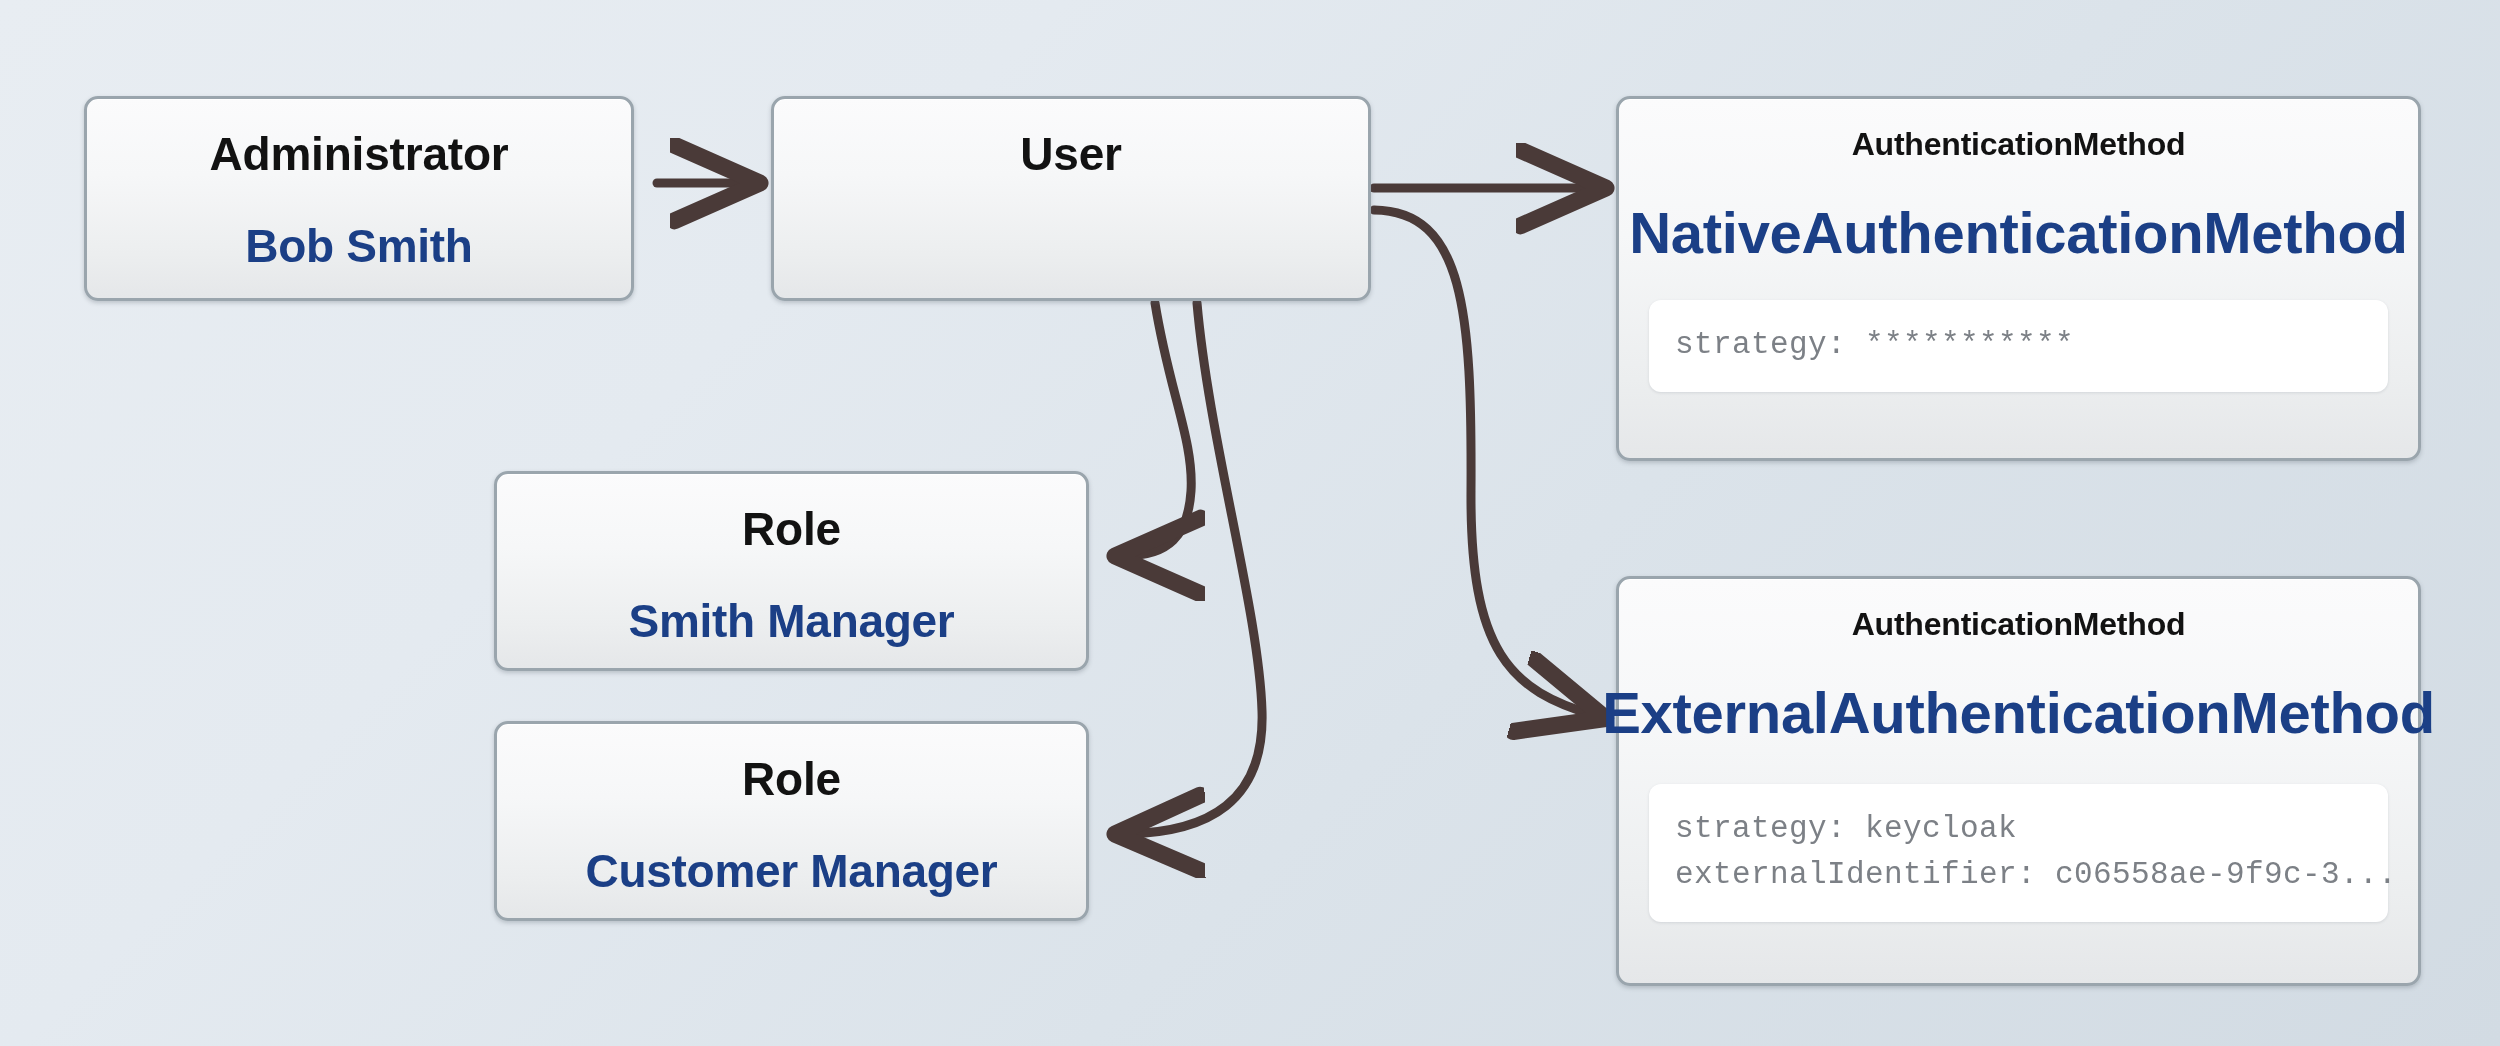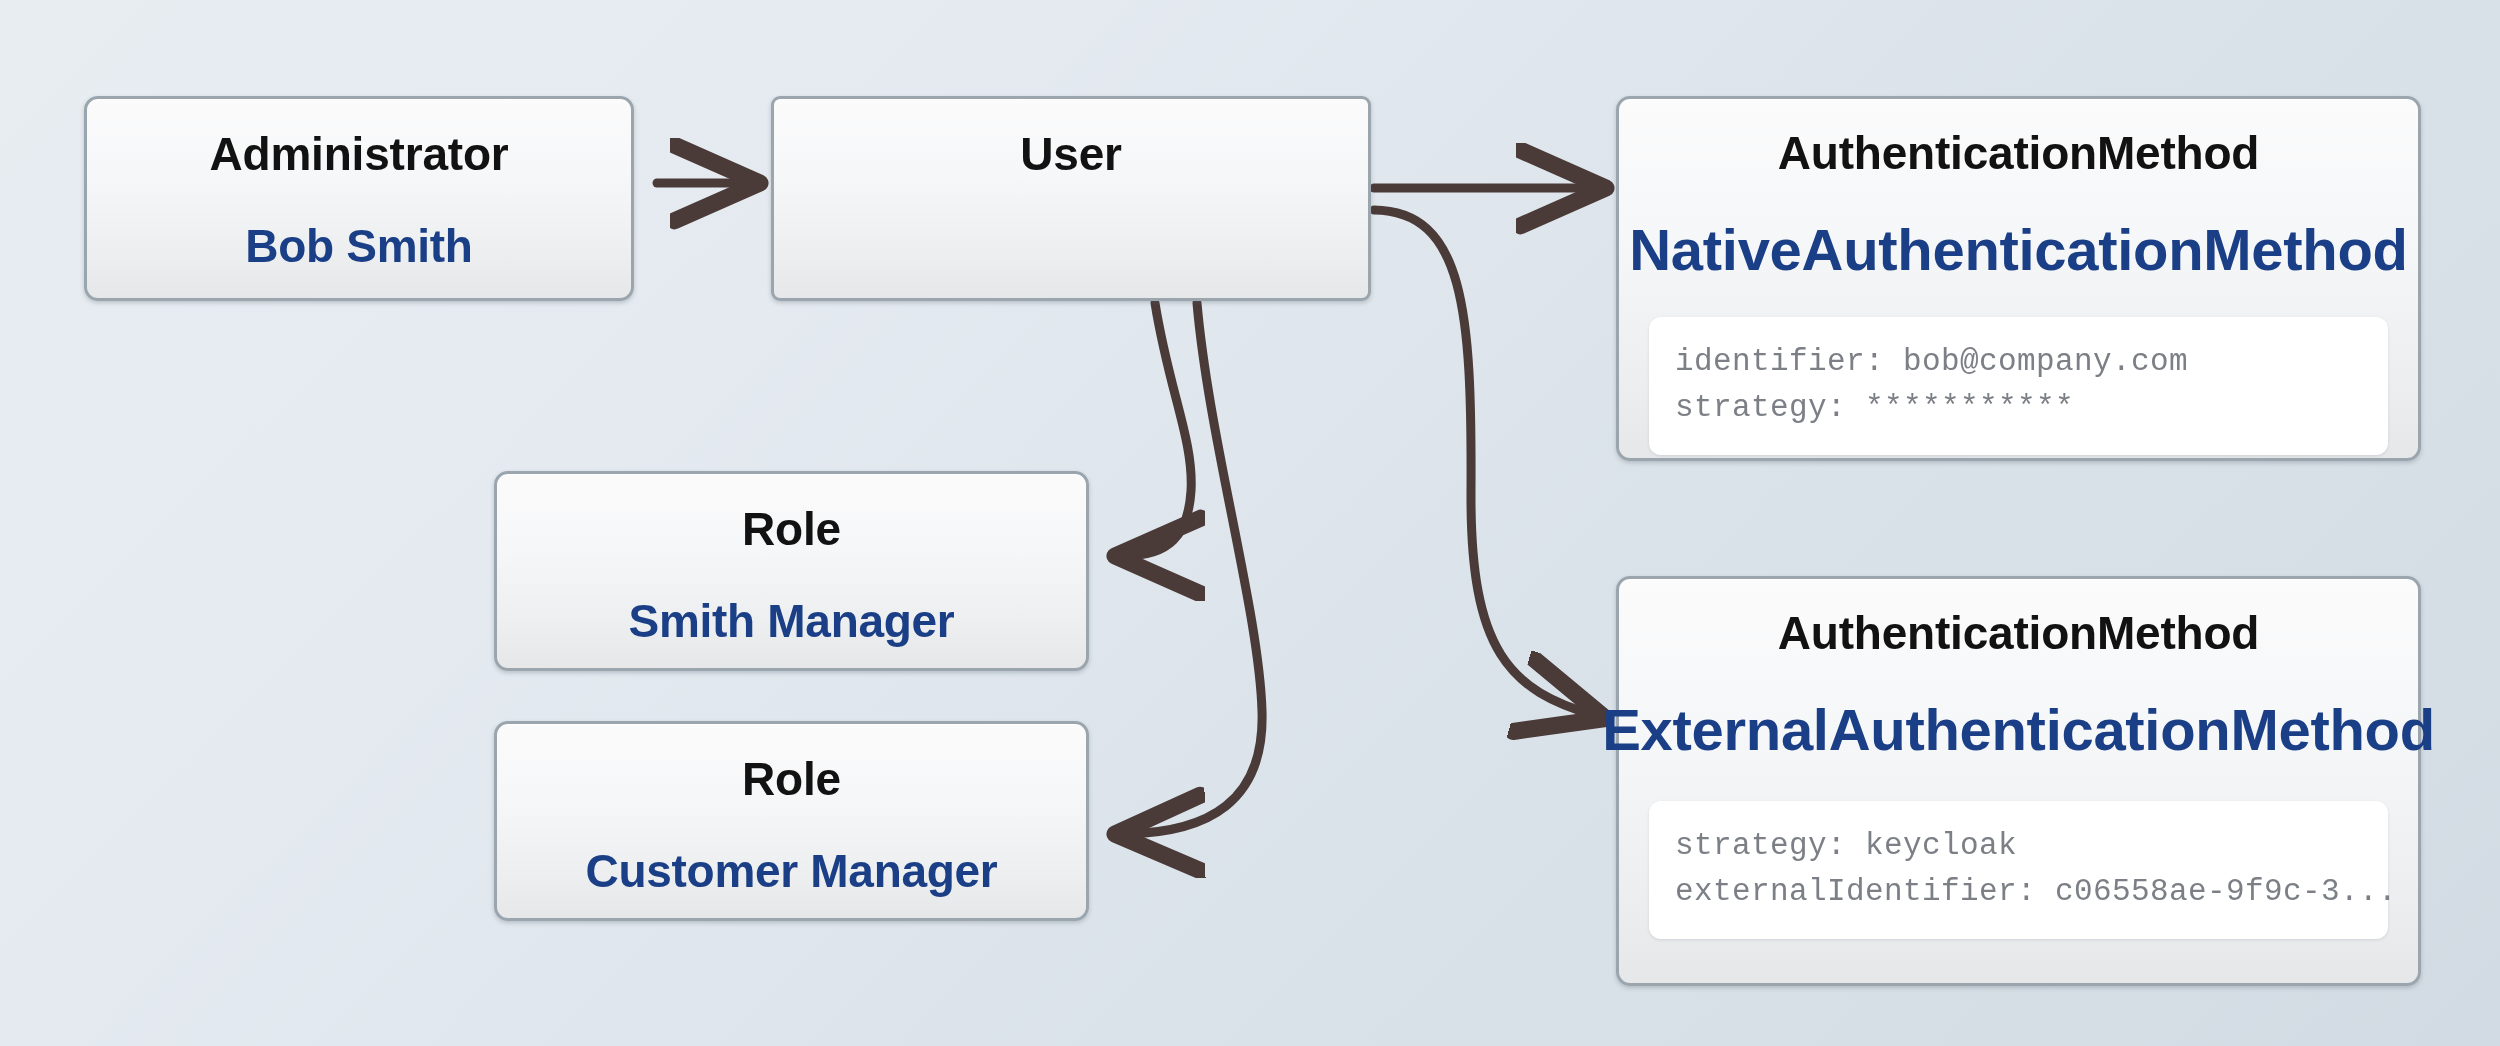--- a/index.html
+++ b/index.html
@@ -55,21 +55,21 @@
     color: #1b3f86;
     text-align: left;
     letter-spacing: -0.3px;
     white-space: nowrap;
   }
   
   .node.small .node-type { font-size: 46px; margin-top: 28px; }
   .node.small .node-name { font-size: 46px; margin-top: 38px; }
 
   
-  .node.large .node-type { font-size: 46px; margin-top: 27px; }
+  .node.large .node-type { font-size: 32px; margin-top: 27px; }
   .node.large .node-name { font-size: 58px; margin-top: 36px; }
 
   .detail-panel {
     background: #ffffff;
     border-radius: 12px;
     box-shadow: 0 1px 3px rgba(100,110,120,0.18);
     padding: 22px 26px 24px 26px;
     box-sizing: border-box;
     align-self: stretch;
   }
@@ -77,21 +77,21 @@
     font-family: "Liberation Mono", "DejaVu Sans Mono", monospace;
     font-size: 31px;
     color: #7c8086;
     line-height: 1.48;
     white-space: pre;
     letter-spacing: 0.4px;
   }
 
   
   #node-administrator { left: 65px;   top: 85px;  width: 550px;  height: 205px; }
-  #node-user          { left: 752px;  top: 85px;  width: 600px;  height: 205px; border-radius: 9px; }
+  #node-user          { left: 752px;  top: 85px;  width: 600px;  height: 205px; }
   #node-role-order    { left: 475px;  top: 460px; width: 595px;  height: 200px; }
   #node-role-customer { left: 475px;  top: 710px; width: 595px;  height: 200px; }
   #node-auth-native   { left: 1597px; top: 85px;  width: 805px;  height: 365px; }
   #node-auth-external { left: 1597px; top: 565px; width: 805px;  height: 410px; }
 
   #node-auth-native .detail-panel   { margin: 34px 30px 0 30px; }
   #node-auth-external .detail-panel { margin: 38px 30px 0 30px; }
 </style>
 </head>
 <body>
@@ -145,21 +145,20 @@
 
   <div class="node small" id="node-role-customer">
     <div class="node-type">Role</div>
     <div class="node-name">Customer Manager</div>
   </div>
 
   <div class="node large" id="node-auth-native">
     <div class="node-type">AuthenticationMethod</div>
     <div class="node-name">NativeAuthenticationMethod</div>
     <div class="detail-panel">
-      <div class="detail-line">identifier: bob@company.com</div>
       <div class="detail-line">strategy: ***********</div>
     </div>
   </div>
 
   <div class="node large" id="node-auth-external">
     <div class="node-type">AuthenticationMethod</div>
     <div class="node-name">ExternalAuthenticationMethod</div>
     <div class="detail-panel">
       <div class="detail-line">strategy: keycloak</div>
       <div class="detail-line">externalIdentifier: c06558ae-9f9c-3...</div>

